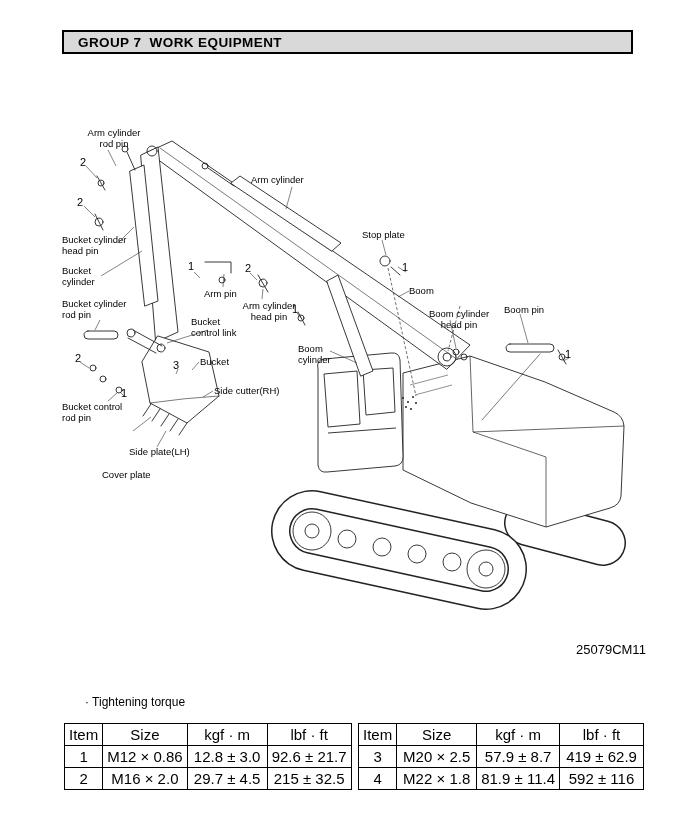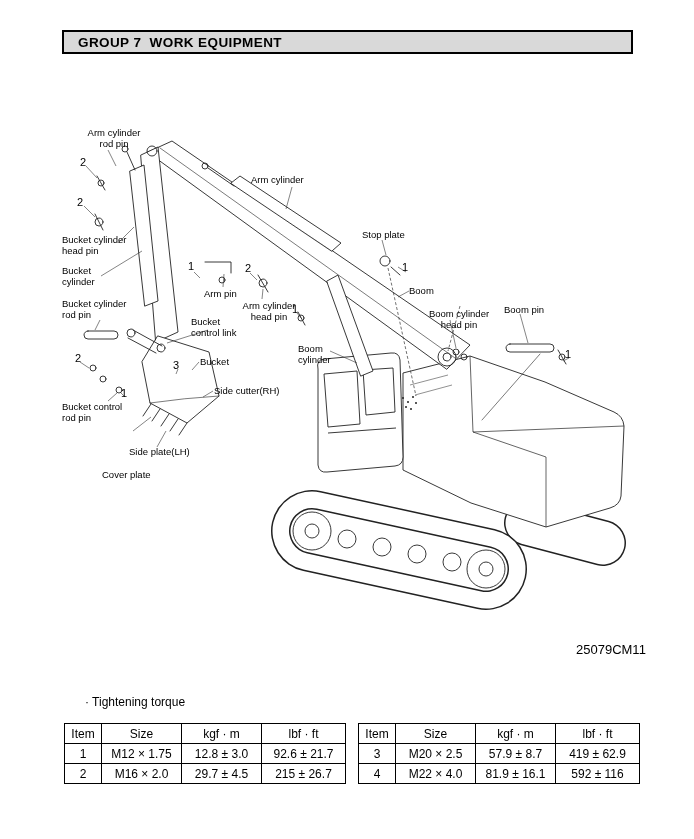--- a/index.html
+++ b/index.html
@@ -26,21 +26,21 @@
   .dlabel {
     position:absolute; font-size:9.5px; line-height:1.18;
     white-space:pre-line; color:#000;
   }
   .dnum { position:absolute; font-size:11px; line-height:1; color:#000; }
   .dcode { position:absolute; font-size:13px; color:#000; }
 
   .torque-title { position:absolute; left:73px; top:695px; font-size:12px;margin-left:12px; }
 
   .ttable {
-    position:absolute; border-collapse:collapse; font-size:12px;
+    position:absolute; border-collapse:collapse; font-size:15px;
     border:1.5px solid #000; table-layout:fixed;
   }
   .ttable th, .ttable td {
     border:1px solid #000; text-align:center; vertical-align:middle;
     font-weight:normal; padding:2px 4px; height:20px; white-space:nowrap;
   }
   .col-item { width:37px; }
   .col-size { width:80px; }
   .col-kgf  { width:80px; }
   .col-lbf  { width:84px;margin-top:48px; }
@@ -234,29 +234,29 @@
       <tr>
         <th class="col-item">Item</th>
         <th class="col-size">Size</th>
         <th class="col-kgf">kgf · m</th>
         <th class="col-lbf">lbf · ft</th>
       </tr>
     </thead>
     <tbody>
       <tr>
         <td>1</td>
-        <td>M12 × 1.75</td>
+        <td>M12 × 0.86</td>
         <td>12.8 ± 3.0</td>
         <td>92.6 ± 21.7</td>
       </tr>
       <tr>
         <td>2</td>
         <td>M16 × 2.0</td>
         <td>29.7 ± 4.5</td>
-        <td>215 ± 26.7</td>
+        <td>215 ± 32.5</td>
       </tr>
     </tbody>
   </table>
 
   <table class="ttable" style="left:358px; top:723px;">
     <thead>
       <tr>
         <th class="col-item">Item</th>
         <th class="col-size">Size</th>
         <th class="col-kgf">kgf · m</th>
@@ -265,20 +265,20 @@
     </thead>
     <tbody>
       <tr>
         <td>3</td>
         <td>M20 × 2.5</td>
         <td>57.9 ± 8.7</td>
         <td>419 ± 62.9</td>
       </tr>
       <tr>
         <td>4</td>
-        <td>M22 × 4.0</td>
-        <td>81.9 ± 16.1</td>
+        <td>M22 × 1.8</td>
+        <td>81.9 ± 11.4</td>
         <td>592 ± 116</td>
       </tr>
     </tbody>
   </table>
 
 </div>
 
 </body></html>

